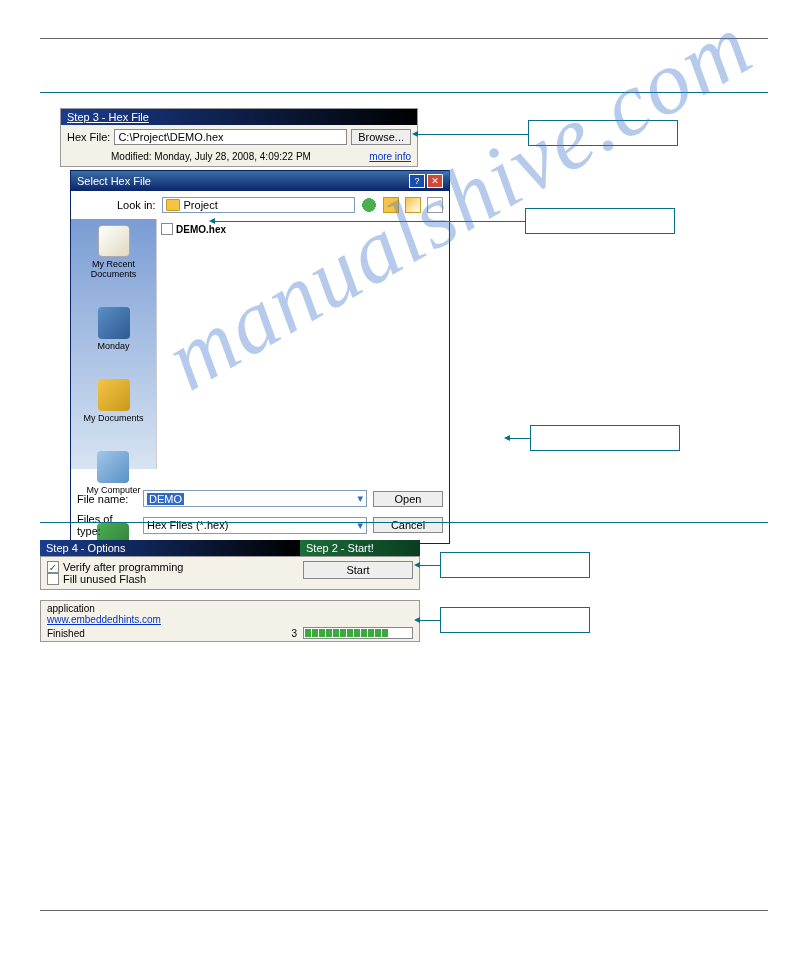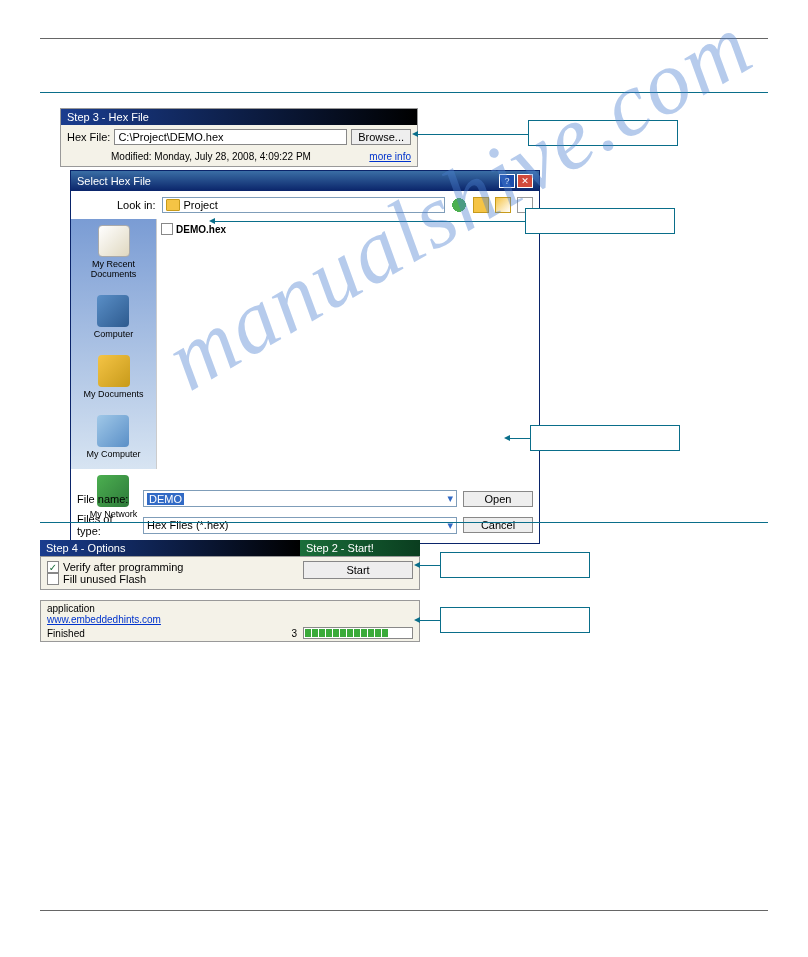--- a/index.html
+++ b/index.html
@@ -2,47 +2,47 @@
 <html><head>
 <meta charset="utf-8">
 <style>
 * { margin: 0; padding: 0; box-sizing: border-box; }
 body { width: 808px; height: 957px; font-family: Tahoma, Arial, sans-serif; font-size: 11px; position: relative; background: #fff; }
 
 .page-divider { position: absolute; left: 40px; right: 40px; height: 1px; background: #666; }
 .section-divider { position: absolute; left: 40px; right: 40px; height: 1px; background: #0a6e8a; }
 
 .step3-panel { position: absolute; left: 60px; top: 108px; width: 358px; background: #f4f2e8; border: 1px solid #999; }
-.step3-title { background: linear-gradient(to right, #1a3d8f, #000); color: #fff; padding: 2px 6px; font-size: 11px; }
+.step3-title { background: linear-gradient(to right, #1a3d8f, #000); color: #fff; padding: 2px 6px; font-size: 11px; text-decoration: underline; }
 .step3-body { padding: 4px 6px; display: flex; align-items: center; gap: 4px; }
 .step3-body label { font-size: 11px; }
 .step3-body input { flex: 1; border: 1px solid #888; padding: 1px 3px; font-size: 11px; background: #fff; }
 .step3-body button { border: 1px solid #888; padding: 1px 6px; font-size: 11px; background: #eee; }
 .step3-mod { padding: 2px 6px 4px 50px; font-size: 10px; display: flex; justify-content: space-between; }
 .step3-mod a { color: #0033cc; text-decoration: underline; }
 
-.dialog { position: absolute; left: 70px; top: 170px; width: 470px; background: #fff; border: 1px solid #0a246a; }
+.dialog { position: absolute; left: 70px; top: 170px; width: 380px; background: #fff; border: 1px solid #0a246a; }
 .dlg-title { background: linear-gradient(to bottom, #3a6ea5, #0a246a); color: #fff; padding: 3px 6px; display: flex; justify-content: space-between; align-items: center; }
 .dlg-title-icons { display: flex; gap: 2px; }
 .dlg-title-icons span { width: 16px; height: 14px; display: inline-flex; align-items: center; justify-content: center; border: 1px solid #fff; font-size: 9px; }
 .dlg-close { background: #d04a3a; color: #fff; }
 .dlg-help { background: #1a4cab; color: #fff; }
 .dlg-toolbar { padding: 6px; display: flex; align-items: center; gap: 6px; background: #fff; }
 .dlg-toolbar label { font-size: 11px; margin-left: 40px; }
 .dlg-lookin { flex: 1; border: 1px solid #7f9db9; padding: 1px 3px; font-size: 11px; display: flex; align-items: center; gap: 4px; }
 .folder-icon { width: 14px; height: 12px; background: #f5c445; border: 1px solid #c79a1a; display: inline-block; border-radius: 1px; }
 .dlg-nav-icons { display: flex; gap: 6px; }
 .nav-icon { width: 16px; height: 16px; display: inline-block; }
 .icon-back { background: radial-gradient(circle, #4caf50 60%, transparent 60%); border-radius: 50%; }
 .icon-up { background: #f5c445; border: 1px solid #c79a1a; }
 .icon-new { background: linear-gradient(135deg, #f5c445, #fff); border: 1px solid #c79a1a; }
 .icon-view { background: #fff; border: 1px solid #999; }
 
 .dlg-main { display: flex; height: 250px; }
-.dlg-sidebar { width: 85px; background: linear-gradient(to bottom, #7a9cd4, #d7e4f2); padding: 6px 2px; display: flex; flex-direction: column; gap: 16px; align-items: center; }
+.dlg-sidebar { width: 85px; background: linear-gradient(to bottom, #7a9cd4, #d7e4f2); padding: 6px 2px; display: flex; flex-direction: column; gap: 28px; align-items: center; }
 .side-item { text-align: center; font-size: 9px; cursor: pointer; }
 .side-icon { width: 32px; height: 32px; margin: 0 auto 2px; border-radius: 4px; }
 .ico-recent { background: linear-gradient(135deg, #fff, #e0d8c0); border: 1px solid #aaa; }
 .ico-desktop { background: linear-gradient(135deg, #5a8fc7, #2d5a8f); }
 .ico-mydocs { background: linear-gradient(135deg, #f5c445, #c79a1a); }
 .ico-mycomp { background: linear-gradient(135deg, #a0c8e8, #5a8fc7); }
 .ico-mynet { background: linear-gradient(135deg, #4caf50, #2d7a3a); }
 
 .dlg-filelist { flex: 1; background: #fff; border-left: 1px solid #ccc; padding: 4px; }
 .file-item { font-size: 10px; display: flex; align-items: center; gap: 3px; font-weight: bold; }
@@ -118,21 +118,21 @@
     <div class="dlg-nav-icons">
       <span class="nav-icon icon-back"></span>
       <span class="nav-icon icon-up"></span>
       <span class="nav-icon icon-new"></span>
       <span class="nav-icon icon-view"></span>
     </div>
   </div>
   <div class="dlg-main">
     <div class="dlg-sidebar">
       <div class="side-item"><div class="side-icon ico-recent"></div><span>My Recent Documents</span></div>
-      <div class="side-item"><div class="side-icon ico-desktop"></div><span>Computer</span></div>
+      <div class="side-item"><div class="side-icon ico-desktop"></div><span>Monday</span></div>
       <div class="side-item"><div class="side-icon ico-mydocs"></div><span>My Documents</span></div>
       <div class="side-item"><div class="side-icon ico-mycomp"></div><span>My Computer</span></div>
       <div class="side-item"><div class="side-icon ico-mynet"></div><span>My Network</span></div>
     </div>
     <div class="dlg-filelist">
       <div class="file-item">
         <span class="file-icon"></span>
         <span>DEMO.hex</span>
       </div>
     </div>

